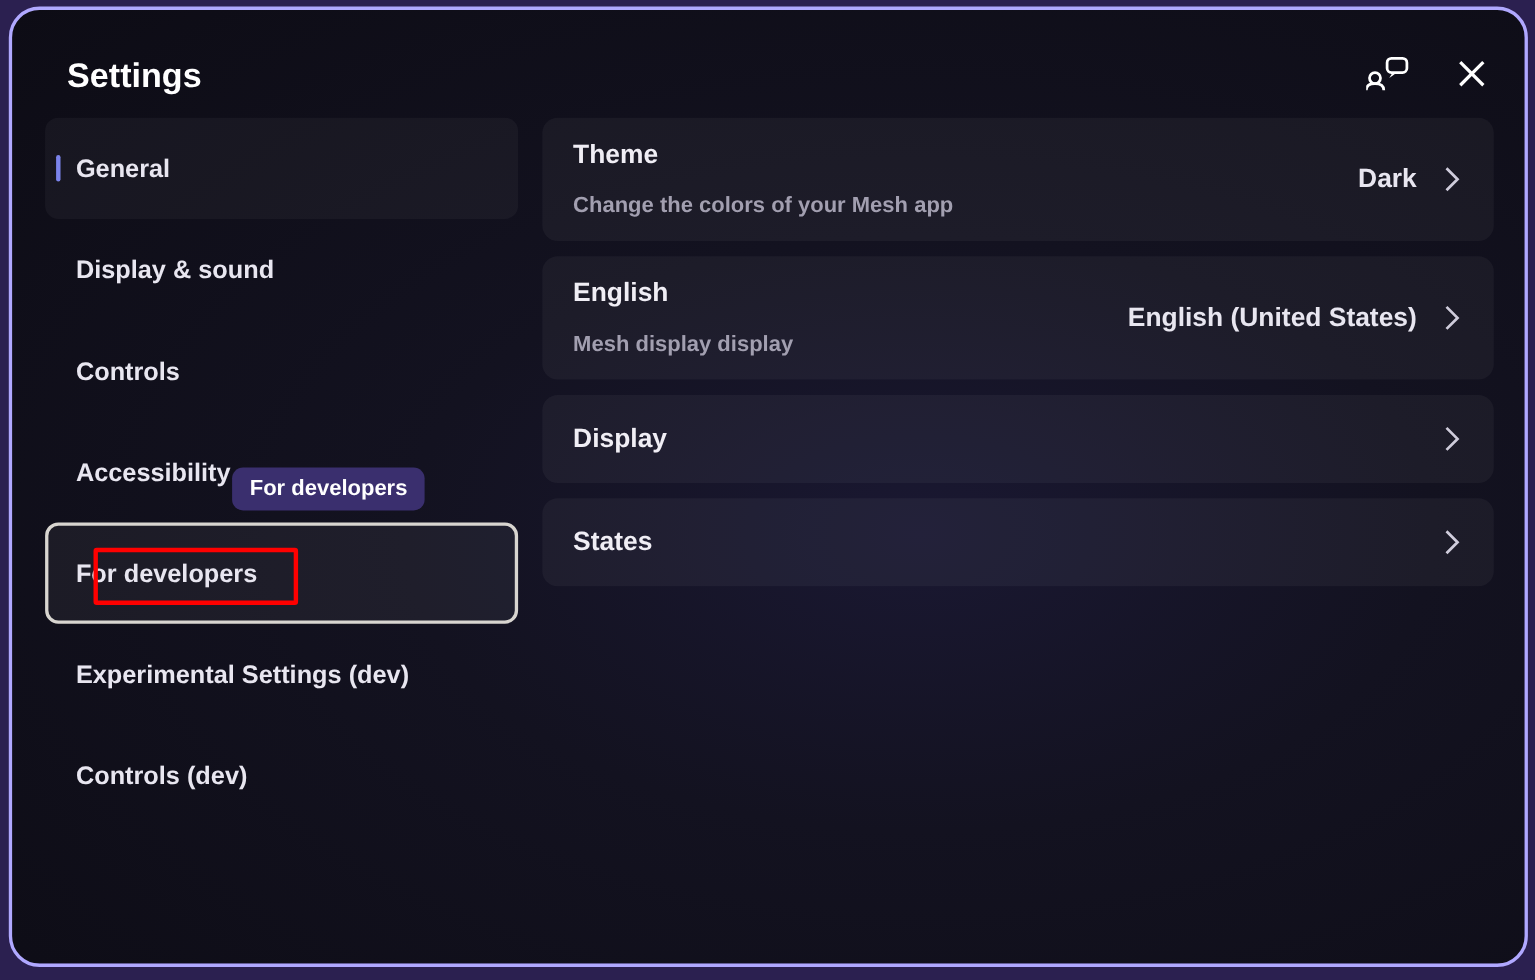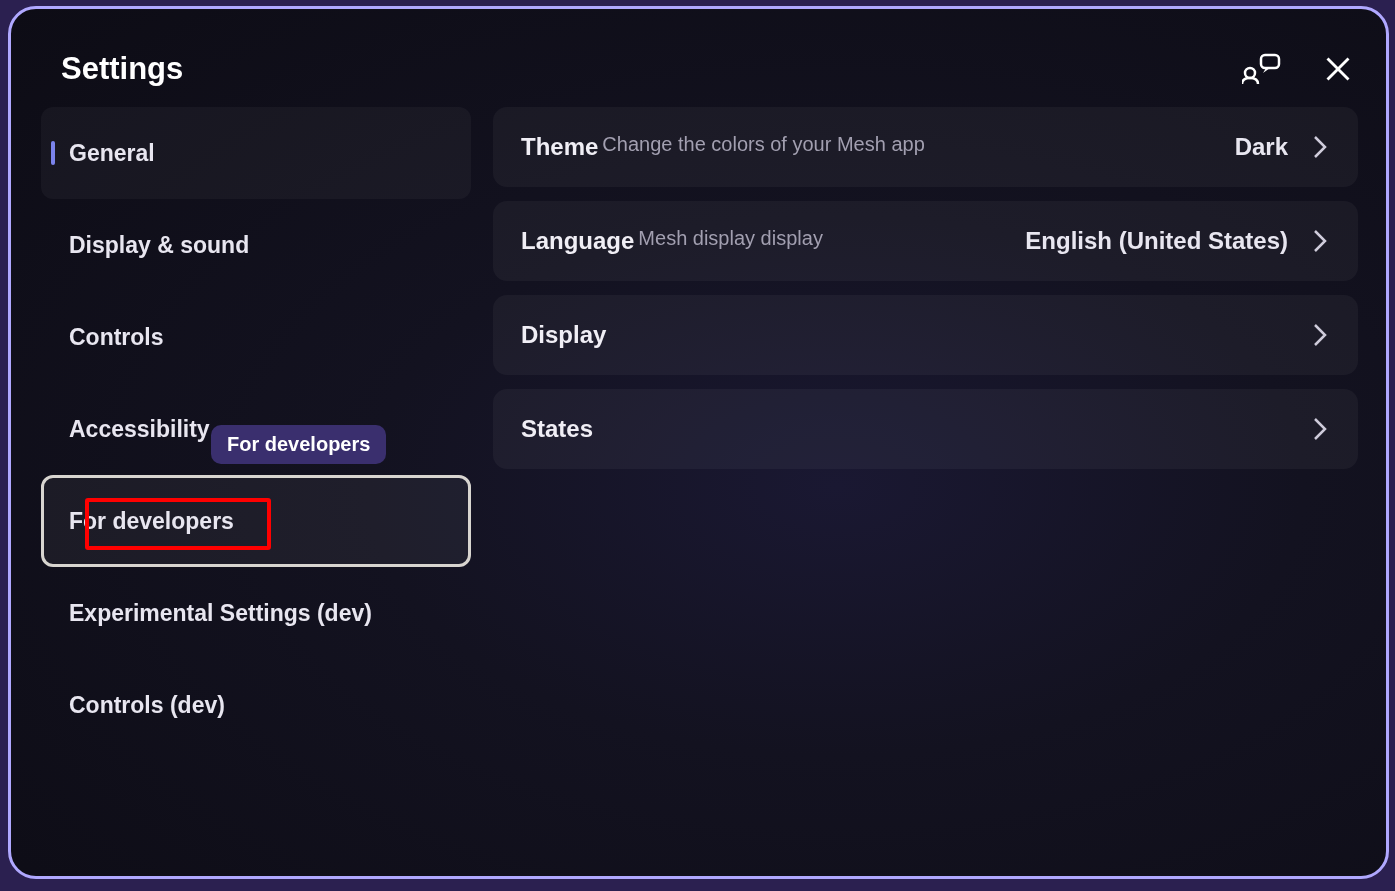--- a/index.html
+++ b/index.html
@@ -24,21 +24,21 @@
       right: 6px;
       bottom: 12px;
       background: radial-gradient(ellipse at 60% 55%, #1a1832 0%, #131220 40%, #0d0c15 100%);
       border: 3px solid #b0a8ff;
       border-radius: 28px;
       overflow: hidden;
     }
     
     .header {
       display: flex;
-      align-items: center;
+      align-items: flex-start;
       justify-content: space-between;
       padding: 42px 34px 20px 50px;
     }
     
     .title {
       color: #ffffff;
       font-size: 31px;
       font-weight: 600;
     }
     
@@ -134,34 +134,34 @@
       padding: 20px 30px 20px 28px;
       display: flex;
       align-items: center;
       justify-content: space-between;
       cursor: pointer;
       min-height: 80px;
     }
     
     .content-item-left {
       display: flex;
-      flex-direction: row;
-      gap: 4px;
+      flex-direction: column;
+      gap: 21px;
     }
     
     .content-item-title {
       color: #f0eef5;
       font-size: 24px;
       font-weight: 600;
     }
     
     .content-item-sub {
       color: #a29fb0;
       font-size: 20px;
-      font-weight: 400;
+      font-weight: 700;
     }
     
     .content-item-right {
       display: flex;
       align-items: flex-end;
       gap: 24px;
     }
     
     .content-item-value {
       color: #e8e6f0;
@@ -250,21 +250,21 @@
         <div class="content-item-right">
           <div class="content-item-value">Dark</div>
           <svg class="chevron" viewBox="0 0 16 28">
               <polyline points="3,4 13,14 3,24"></polyline>
             </svg>
         </div>
       </div>
 
       <div class="content-item">
         <div class="content-item-left">
-          <div class="content-item-title">Language</div>
+          <div class="content-item-title">English</div>
           <div class="content-item-sub">Mesh display display</div>
         </div>
         <div class="content-item-right">
           <div class="content-item-value">English (United States)</div>
           <svg class="chevron" viewBox="0 0 16 28">
               <polyline points="3,4 13,14 3,24"></polyline>
             </svg>
         </div>
       </div>
 

